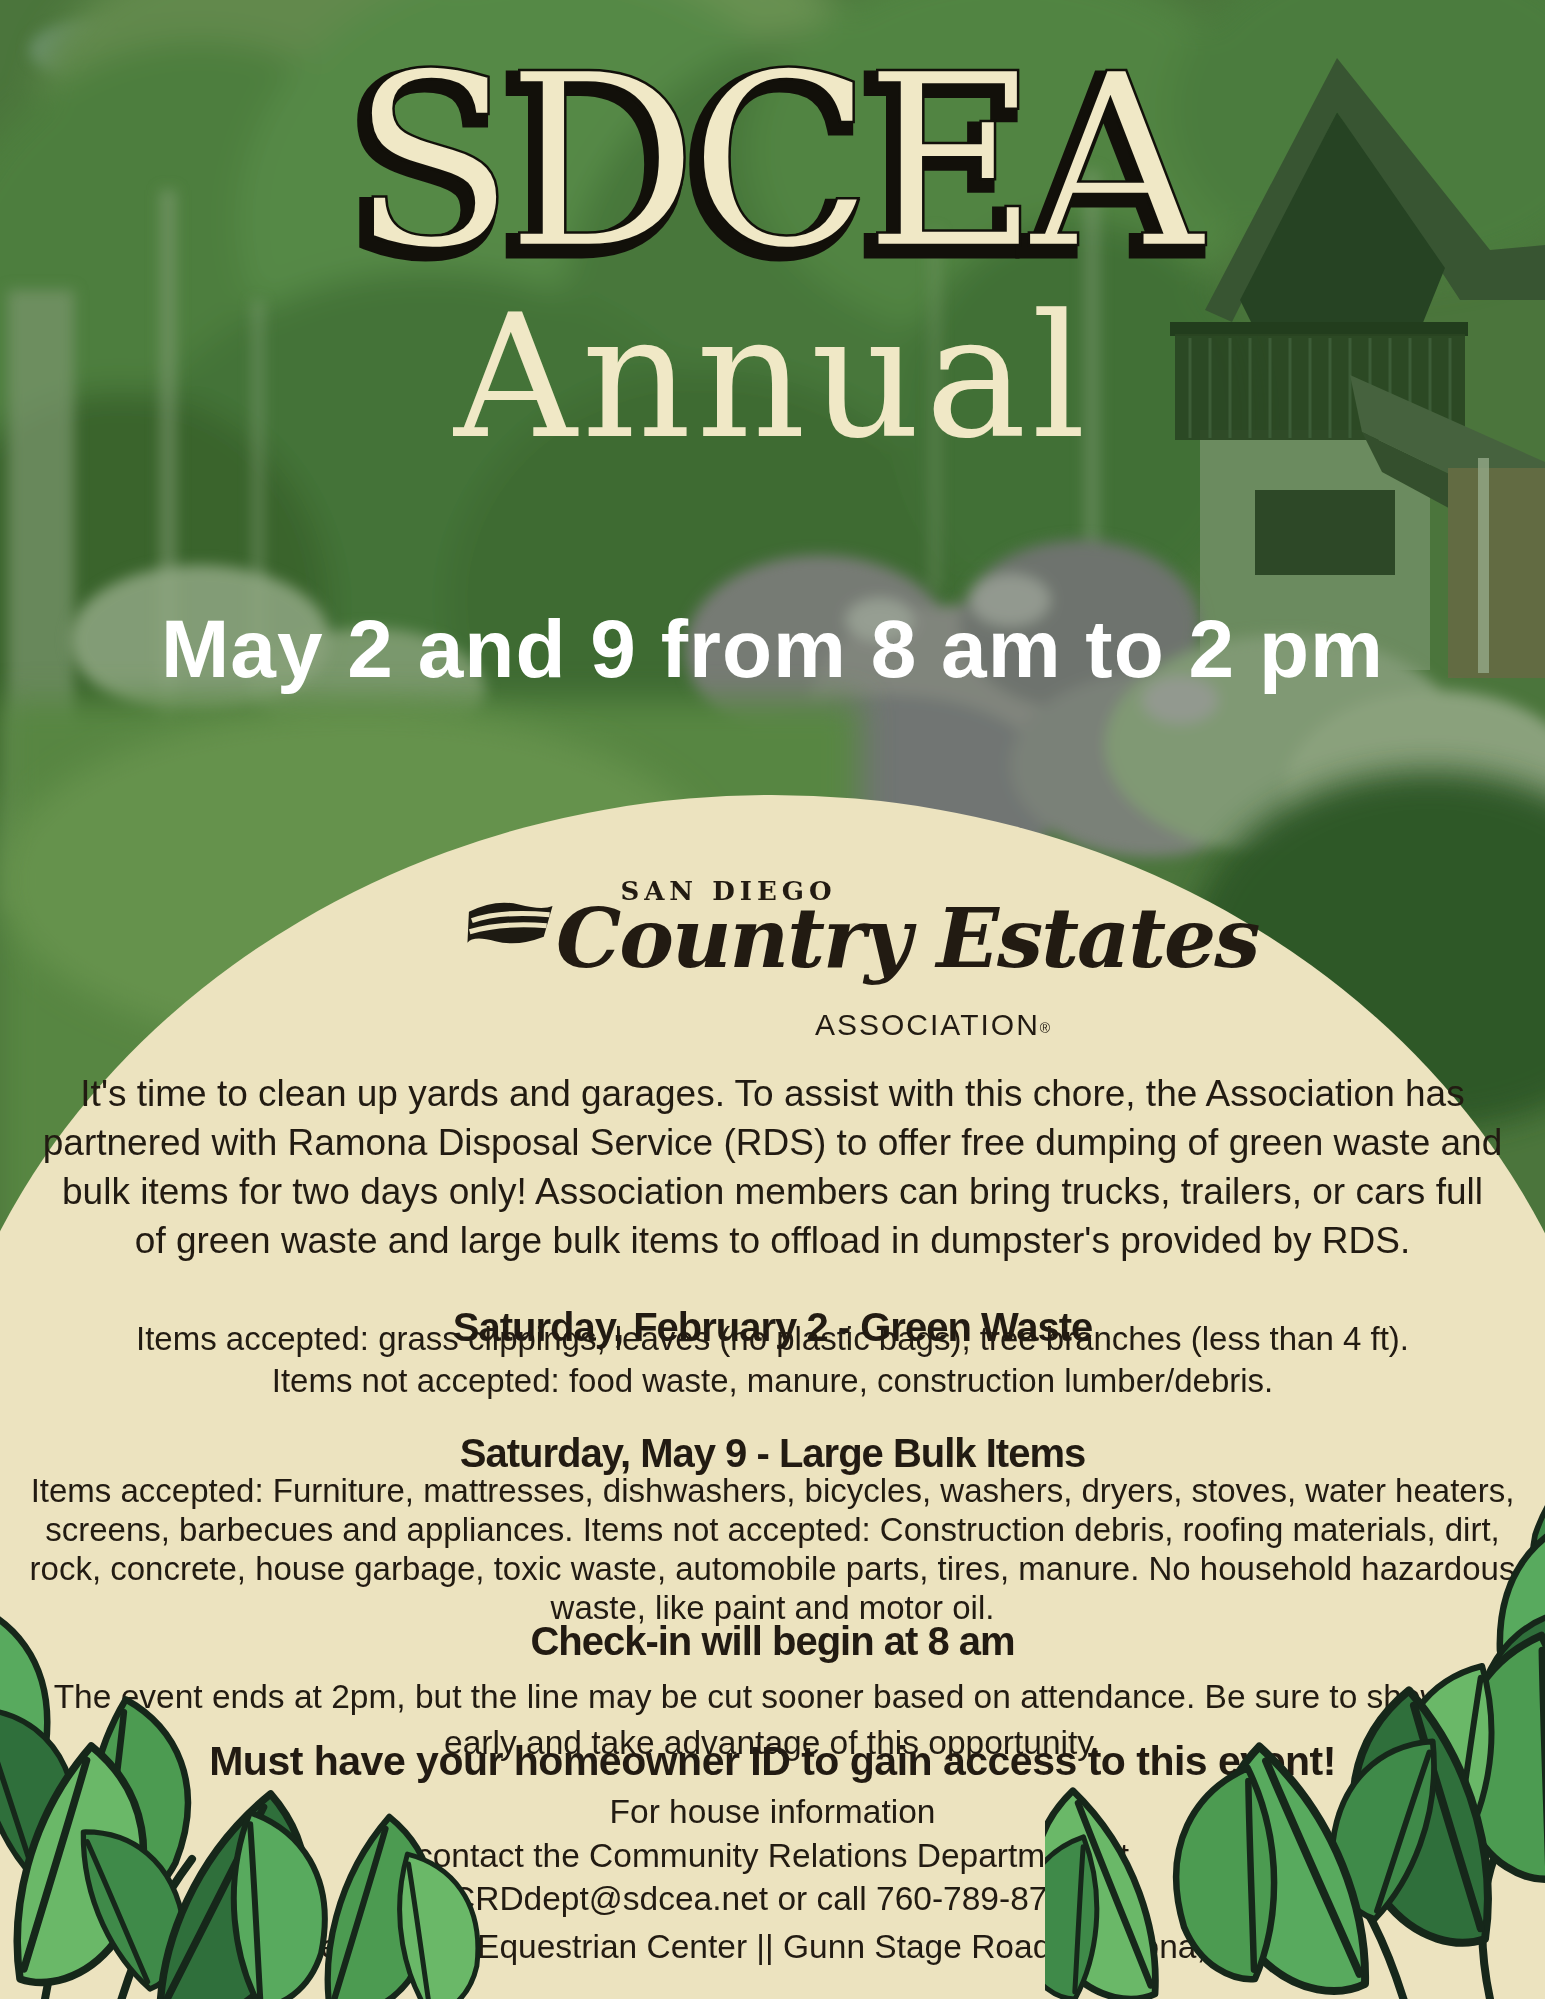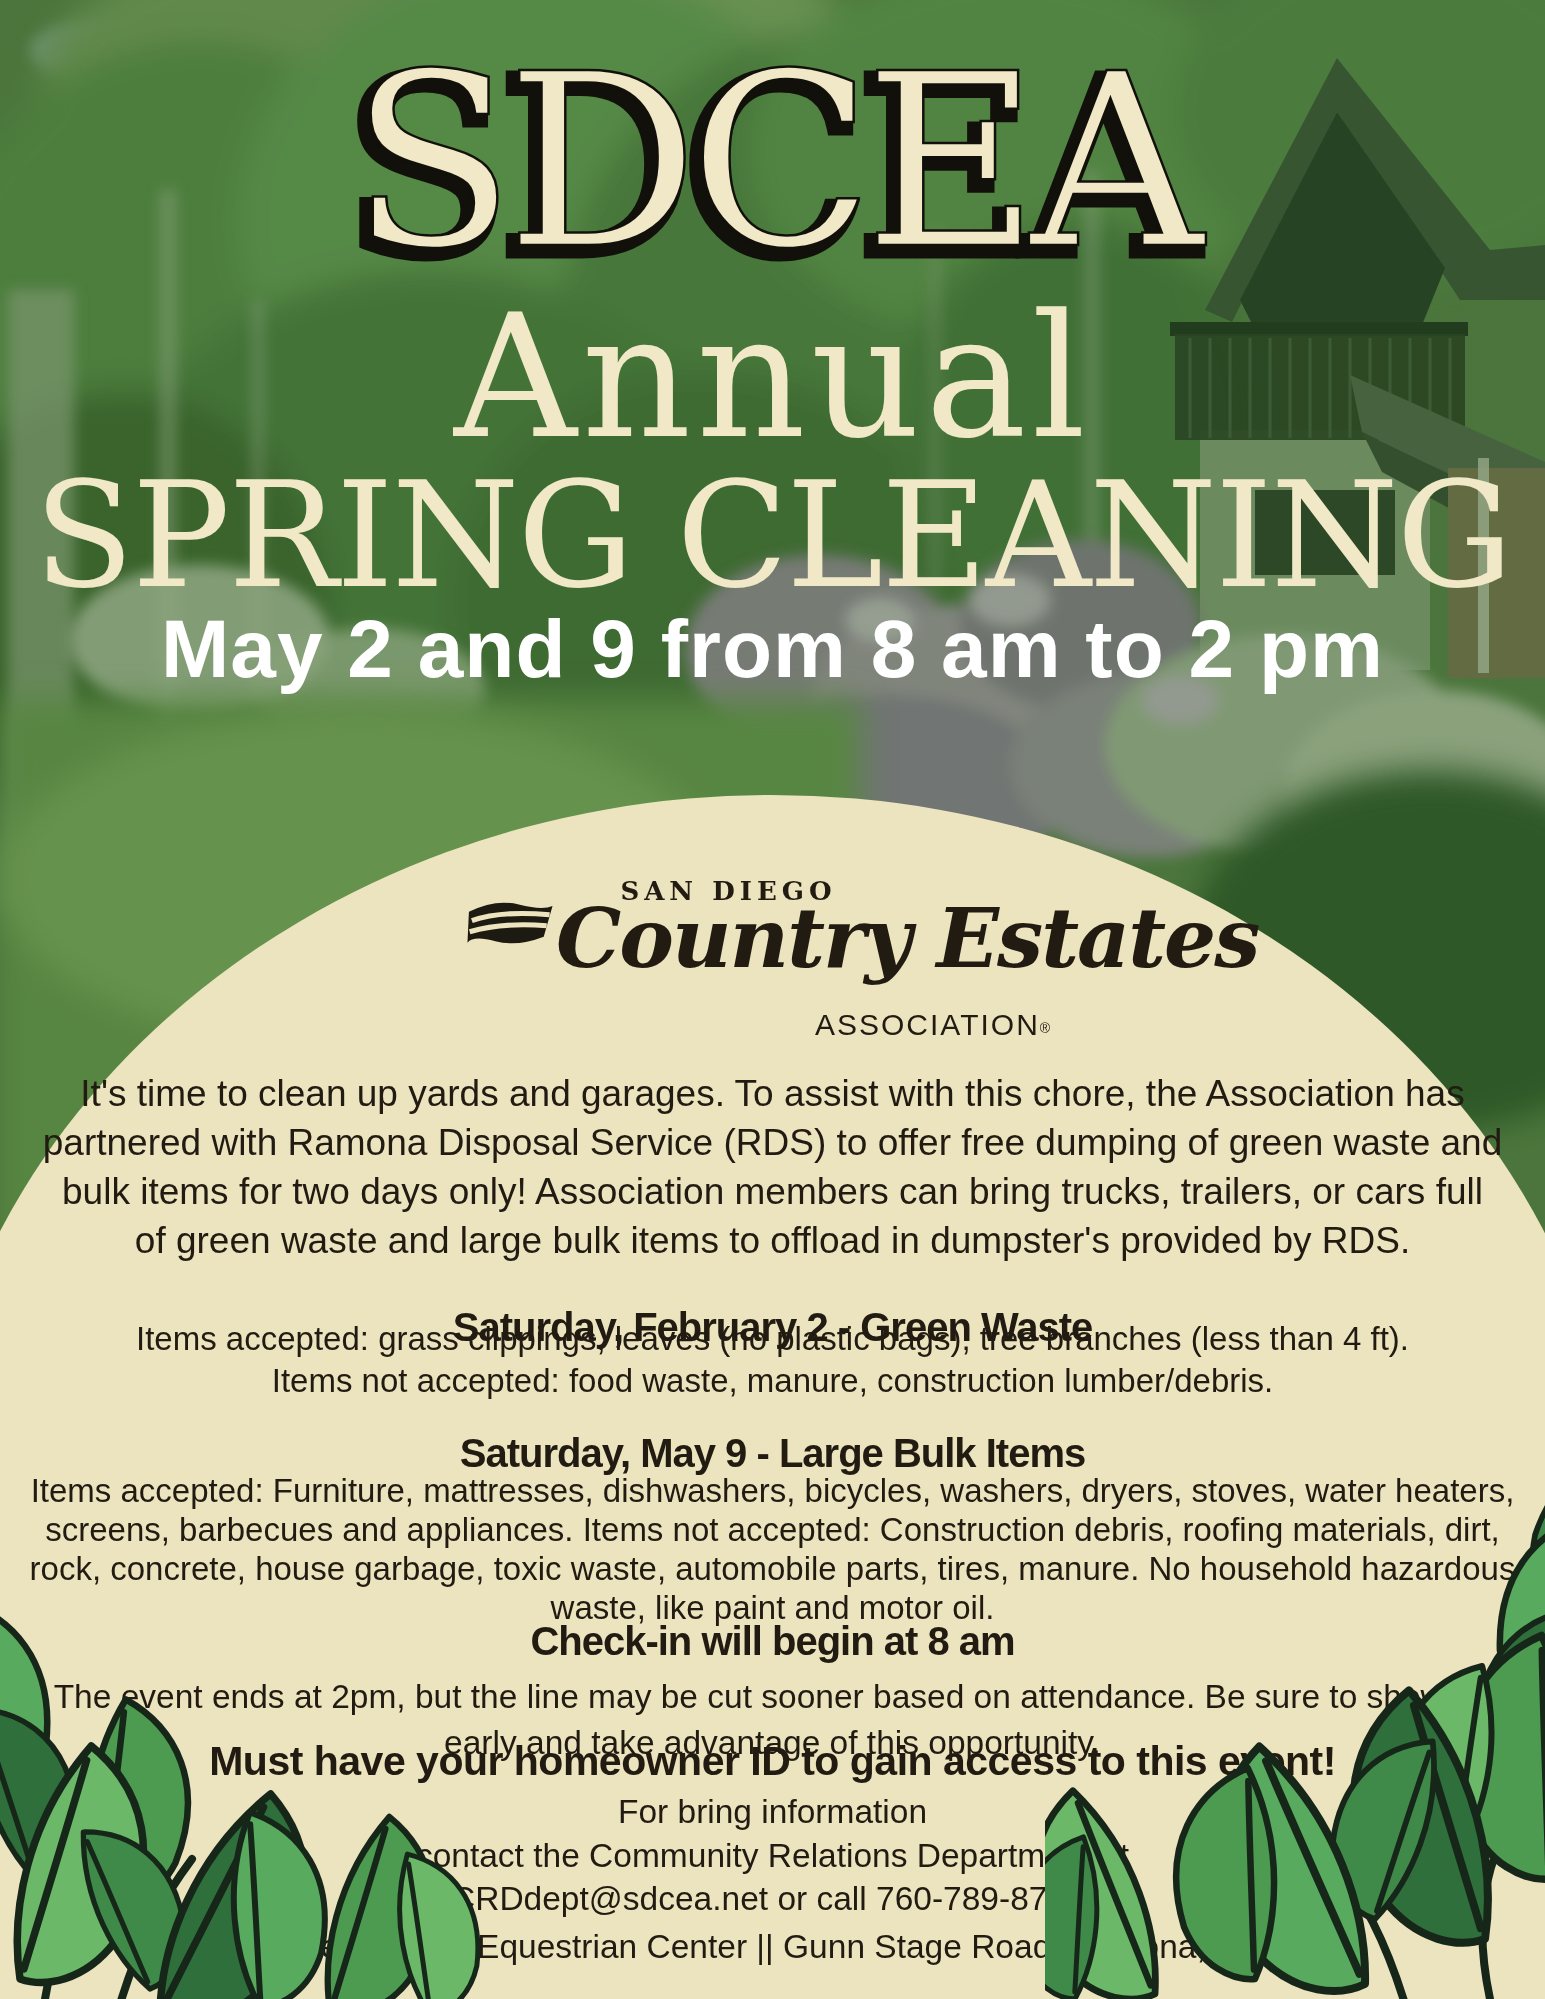--- a/index.html
+++ b/index.html
@@ -169,21 +169,20 @@
   </svg>
 
   <div class="arch"></div>
   <div class="cream-fill"></div>
 
   <h1 class="abs sdcea">
     <span class="t-stroke" aria-hidden="true">SDCEA</span>
     <span class="t-face">SDCEA</span>
   </h1>
   <div class="abs annual">Annual</div>
-  <div class="abs spring">SPRING CLEANING</div>
   <div class="abs date">May 2 and 9 from 8 am to 2 pm</div>
 
   <div class="abs logo-top">SAN DIEGO</div>
   <svg class="logo-flag" width="88" height="60" viewBox="0 0 120 80" aria-hidden="true">
     <path d="M4,18 Q40,0 72,8 T118,10 L106,52 Q70,66 40,58 T2,60 Z" fill="#1d1a12"></path>
     <path d="M8,30 Q48,16 114,22" stroke="#ece3bf" stroke-width="7" fill="none"></path>
     <path d="M5,45 Q52,32 110,37" stroke="#ece3bf" stroke-width="7" fill="none"></path>
   </svg>
   <div class="logo-script">Country Estates</div>
   <div class="logo-bottom"><span>ASSOCIATION</span><span class="reg">®</span></div>
@@ -198,21 +197,21 @@
 
   <h2 class="abs sec-h h-may9">Saturday, May 9 - Large Bulk Items</h2>
   <p class="abs b-may9">Items accepted: Furniture, mattresses, dishwashers, bicycles, washers, dryers, stoves, water heaters, screens, barbecues and appliances. Items not accepted: Construction debris, roofing materials, dirt, rock, concrete, house garbage, toxic waste, automobile parts, tires, manure. No household hazardous waste, like paint and motor oil.</p>
 
   <h2 class="abs sec-h h-checkin">Check-in will begin at 8 am</h2>
   <p class="abs b-checkin">The event ends at 2pm, but the line may be cut sooner based on attendance. Be sure to show up early and take advantage of this opportunity.</p>
 
   <div class="abs emphasis">Must have your homeowner ID to gain access to this event!</div>
 
   <div class="abs contact">
-    <div>For bring information</div>
+    <div>For house information</div>
     <div>contact the Community Relations Department at</div>
     <div>CRDdept@sdcea.net or call 760-789-8747.</div>
   </div>
 
   <div class="abs footer">International Equestrian Center || Gunn Stage Road, Ramona, CA</div>
 
   <svg class="leaves leaves-left" width="500" height="440" viewBox="0 0 500 440" aria-hidden="true">
     <defs>
       <g id="lf">
         <path d="M0,0 C20,-40 64,-84 128,-100 C140,-58 126,-10 66,16 C34,26 10,14 0,0 Z"></path>

